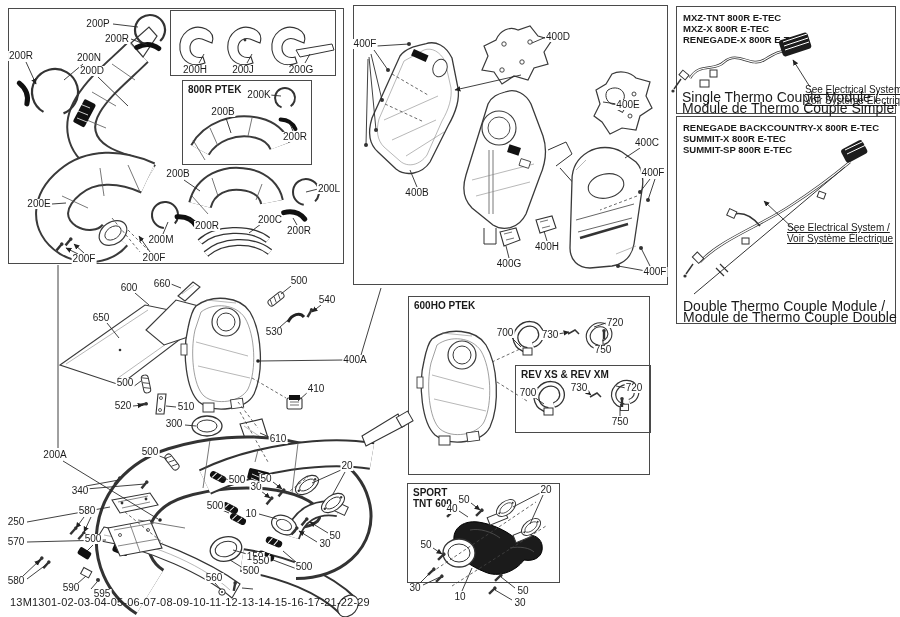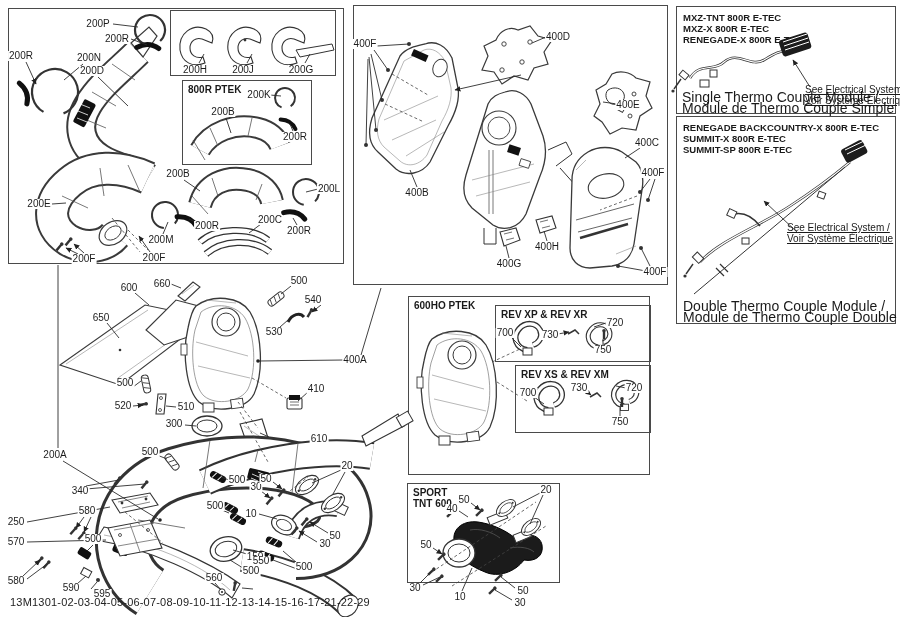--- a/index.html
+++ b/index.html
@@ -56,23 +56,20 @@
         <div>Voir Système Électrique</div>
       </div>
     <div class="cap" style="left:6px;top:184px;">
         <div>Double Thermo Couple Module /</div>
         <div>Module de Thermo Couple Double</div>
       </div>
   </div>
 
   <div class="box" style="left:408px;top:296px;width:242px;height:179px;">
     <span class="ttl">600HO PTEK</span>
-  </div>
-  <div class="box" style="left:495px;top:305px;width:156px;height:57px;">
-    <span class="ttl">REV XP &amp; REV XR</span>
   </div>
   <div class="box" style="left:515px;top:365px;width:136px;height:68px;">
     <span class="ttl">REV XS &amp; REV XM</span>
   </div>
   <div class="box" style="left:407px;top:483px;width:153px;height:100px;">
     <span class="ttl">SPORT</span>
     <span class="ttl" style="top:14px;">TNT 600</span>
   </div>
 
   <svg id="art" width="900" height="617" viewBox="0 0 900 617">
@@ -553,29 +550,29 @@
       <div class="callout" style="left: 647px; top: 143px;">400C</div>
       <div class="callout" style="left: 653px; top: 173px;">400F</div>
       <div class="callout" style="left: 417px; top: 193px;">400B</div>
       <div class="callout" style="left: 547px; top: 247px;">400H</div>
       <div class="callout" style="left: 509px; top: 264px;">400G</div>
       <div class="callout" style="left: 655px; top: 272px;">400F</div>
       <div class="callout" style="left: 129px; top: 288px;">600</div>
       <div class="callout" style="left: 162px; top: 284px;">660</div>
       <div class="callout" style="left: 101px; top: 318px;">650</div>
       <div class="callout" style="left: 299px; top: 281px;">500</div>
-      <div class="callout" style="left: 313px; top: 300px; text-align: center;">540</div>
+      <div class="callout" style="left: 327px; top: 300px; text-align: center;">540</div>
       <div class="callout" style="left: 274px; top: 332px;">530</div>
       <div class="callout" style="left: 355px; top: 360px;">400A</div>
       <div class="callout" style="left: 125px; top: 383px;">500</div>
       <div class="callout" style="left: 123px; top: 406px;">520</div>
       <div class="callout" style="left: 186px; top: 407px;">510</div>
       <div class="callout" style="left: 174px; top: 424px;">300</div>
       <div class="callout" style="left: 316px; top: 389px;">410</div>
-      <div class="callout" style="left: 278px; top: 439px; margin-left: 41px;">610</div>
+      <div class="callout" style="left: 278px; top: 439px;">610</div>
       <div class="callout" style="left: 505px; top: 333px;">700</div>
       <div class="callout" style="left: 550px; top: 335px;">730</div>
       <div class="callout" style="left: 615px; top: 323px;">720</div>
       <div class="callout" style="left: 603px; top: 350px;">750</div>
       <div class="callout" style="left: 528px; top: 393px;">700</div>
       <div class="callout" style="left: 579px; top: 388px;">730</div>
       <div class="callout" style="left: 634px; top: 388px;">720</div>
       <div class="callout" style="left: 620px; top: 422px;">750</div>
       <div class="callout" style="left: 55px; top: 455px;">200A</div>
       <div class="callout" style="left: 150px; top: 452px;">500</div>

